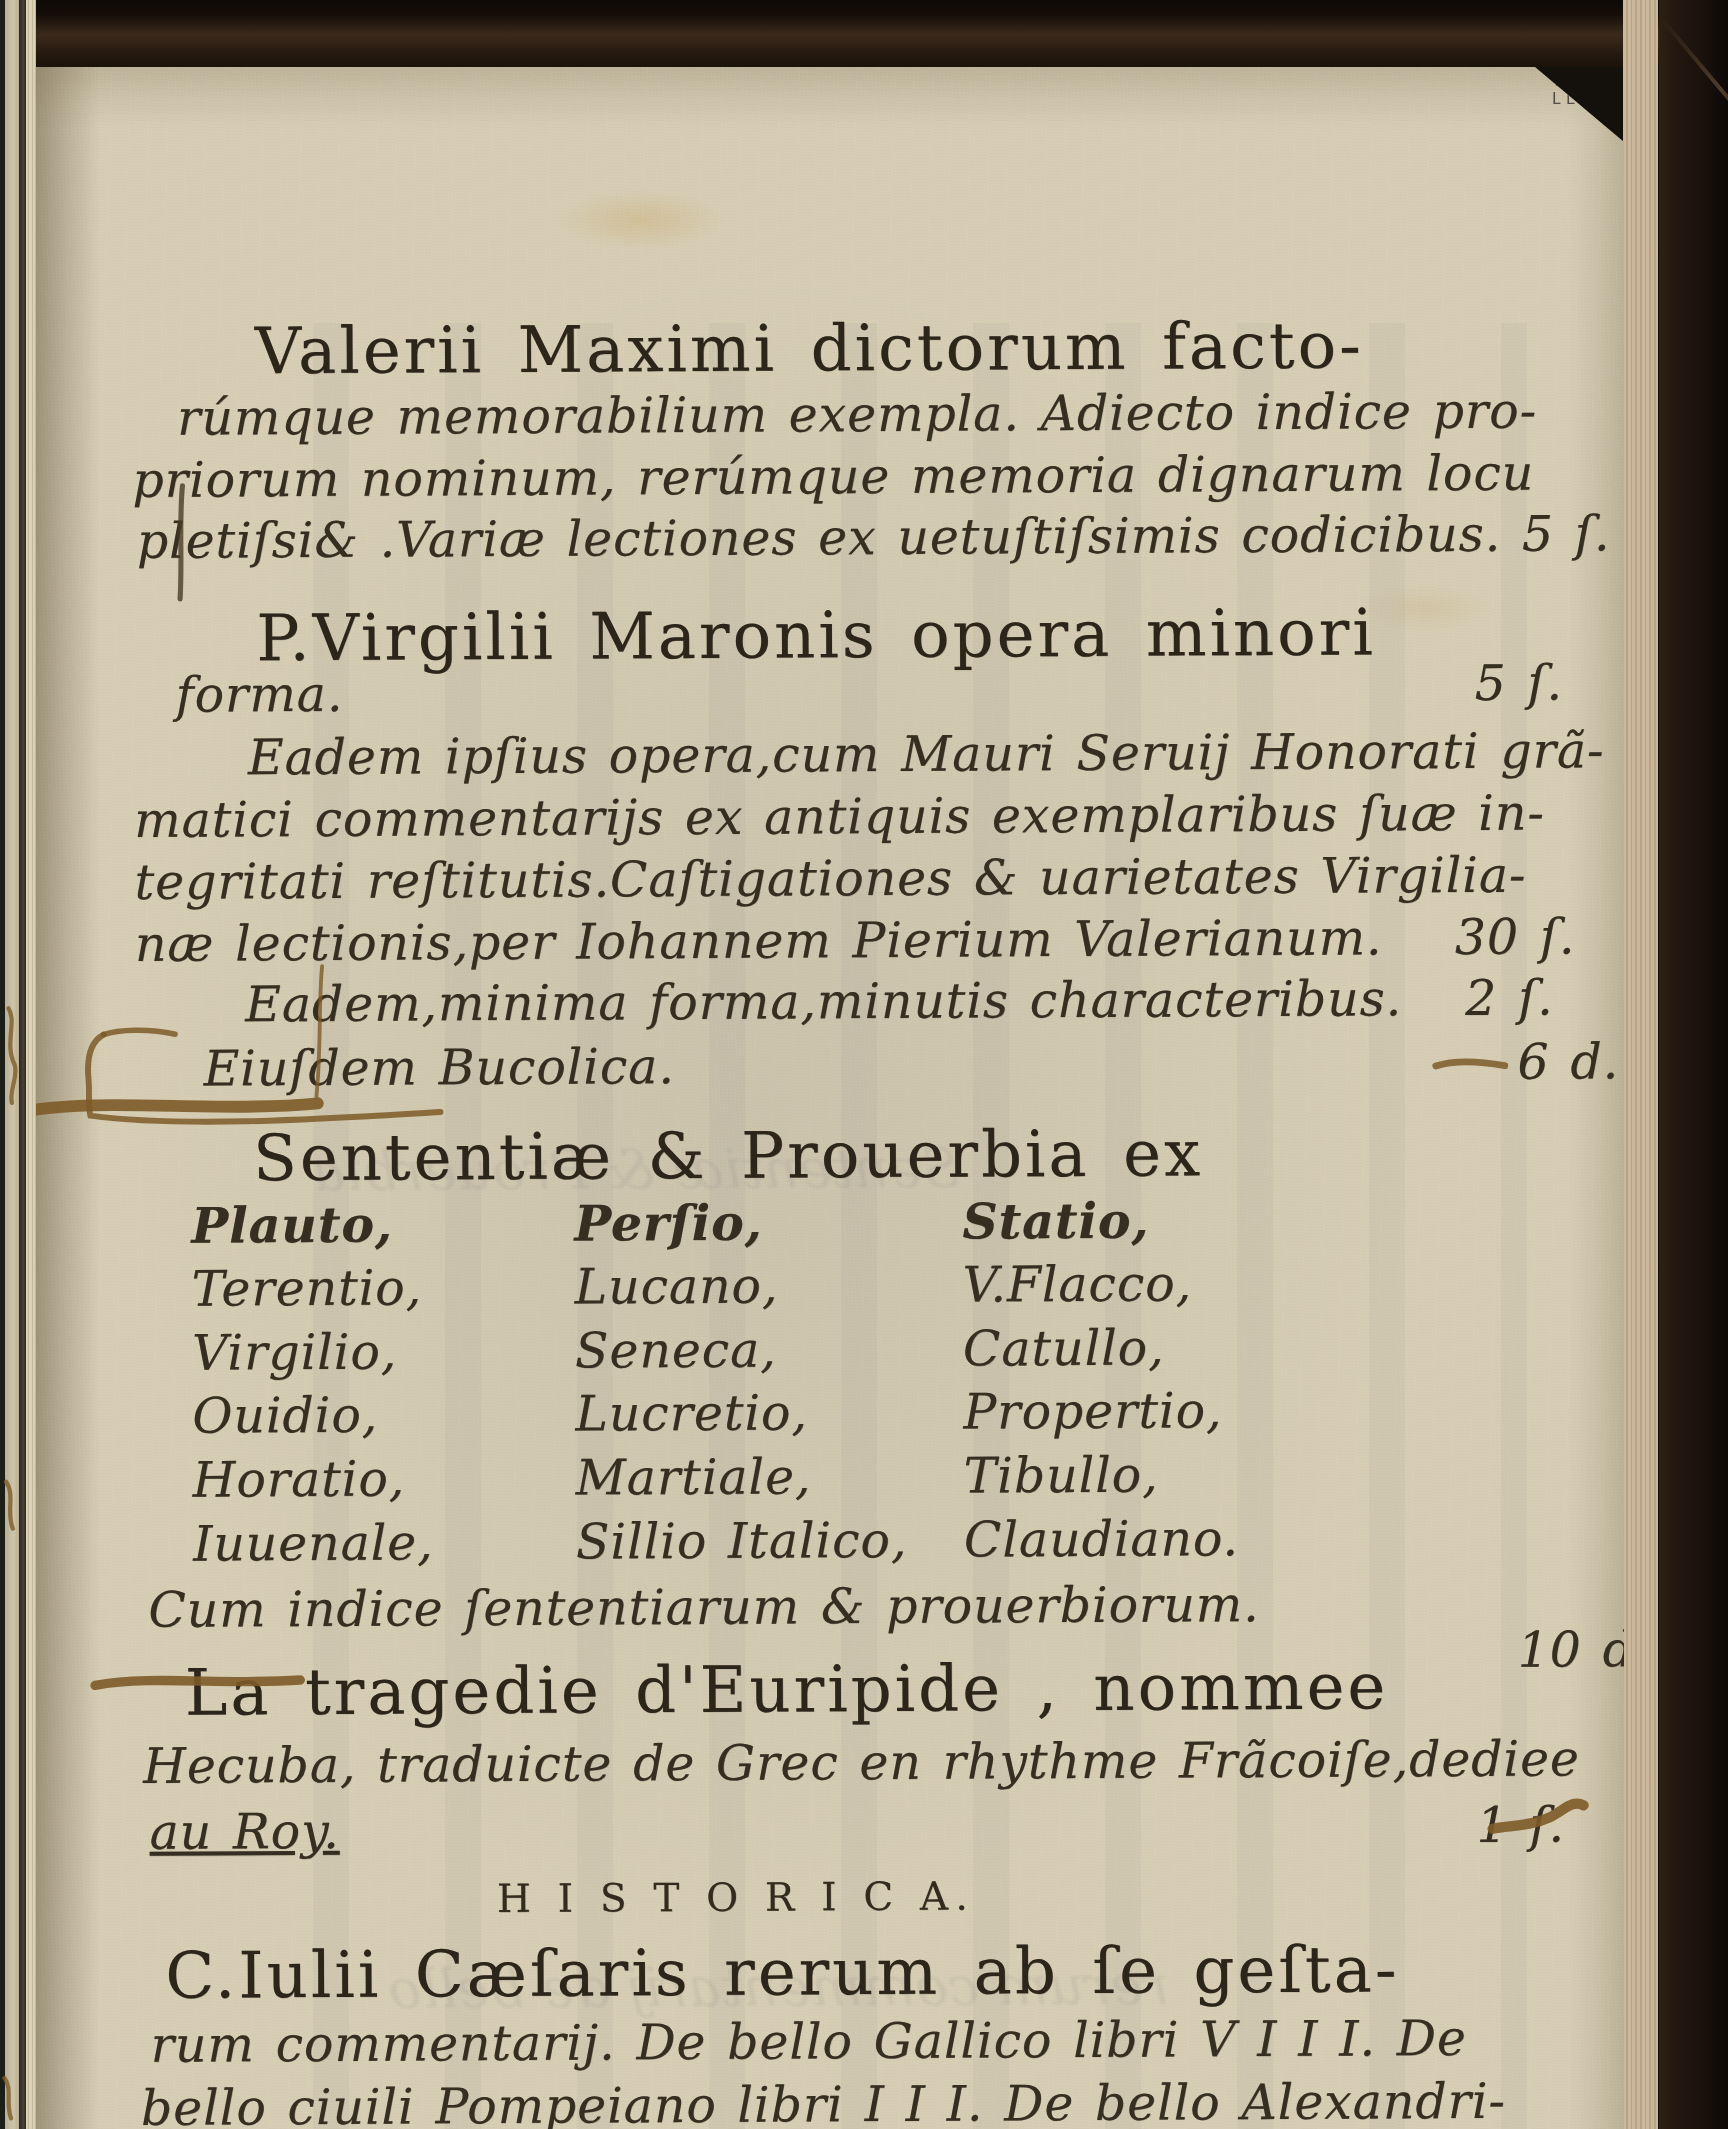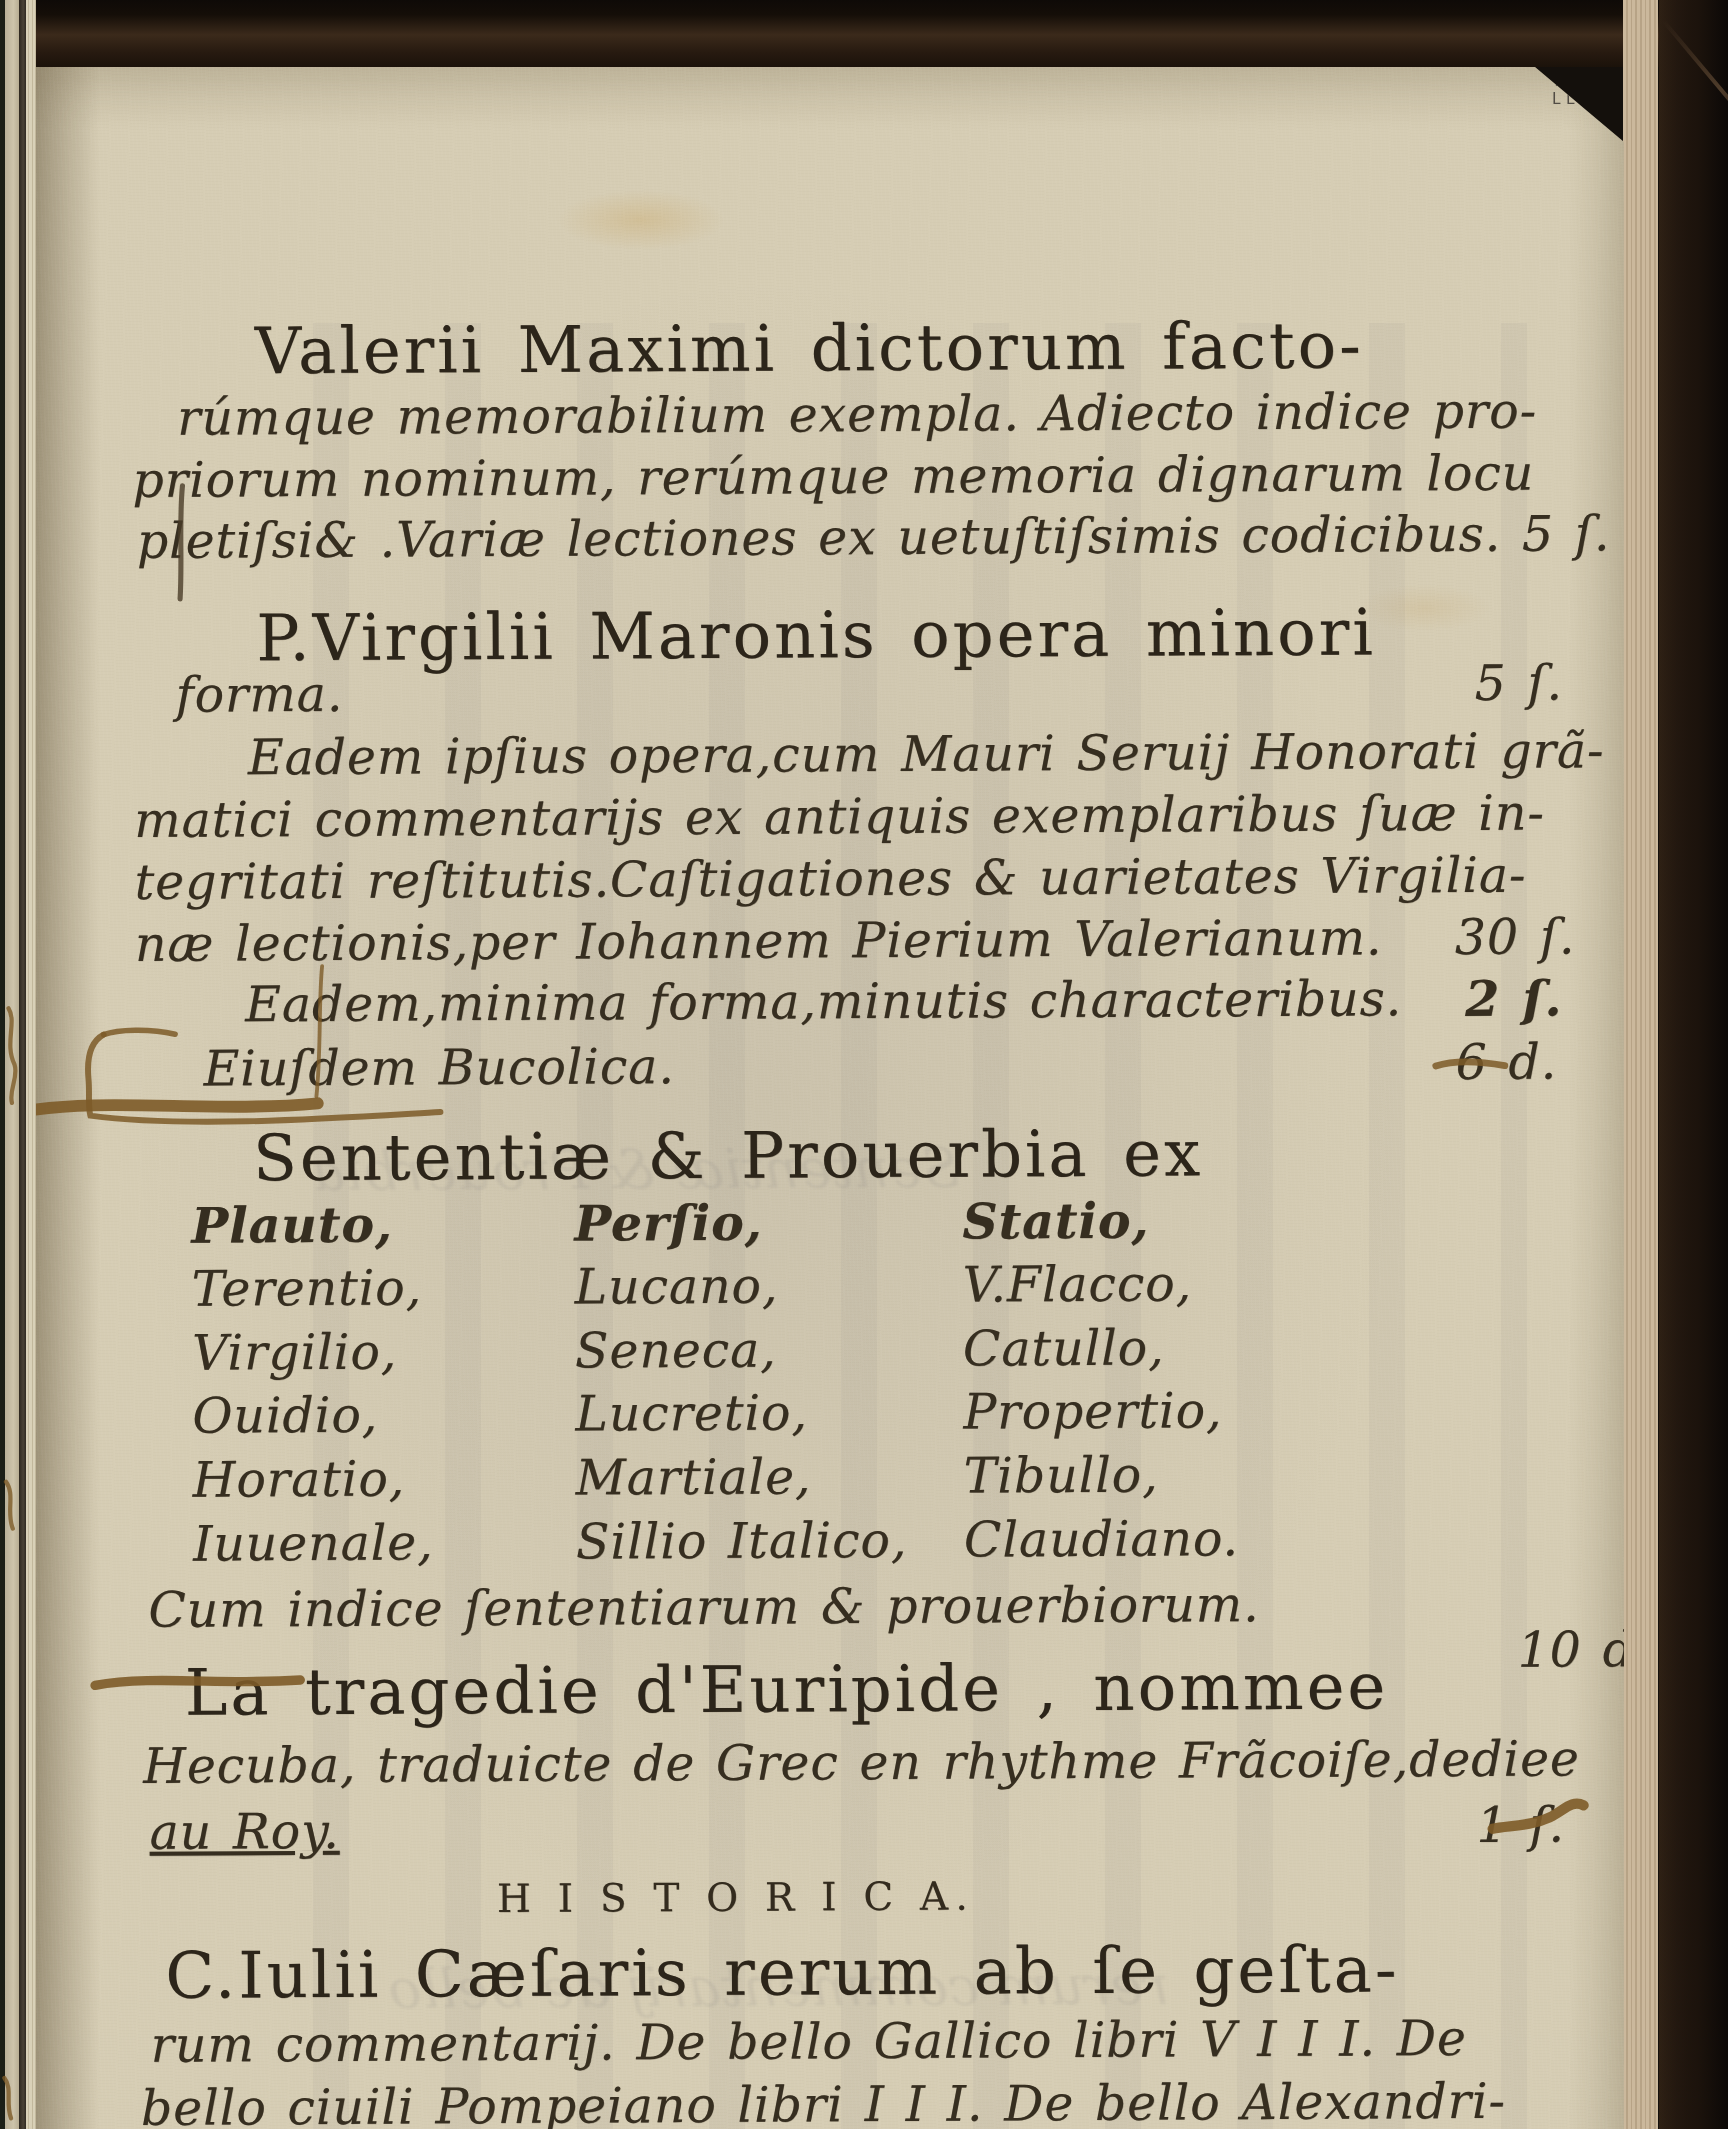--- a/index.html
+++ b/index.html
@@ -67,23 +67,23 @@
   .p-val-3   {left:105px;  top:446px;}
   .p-vm-h    {left:224px;  top:535px;}
   .p-vm-1    {left:105px;  top:600px;margin-left:38px;}
   .p-vm-p    {left:1442px; top:595px;text-align:center;}
   .p-vs-1    {left:215px;  top:663px;}
   .p-vs-2    {left:101px;  top:725px;}
   .p-vs-3    {left:101px;  top:787px;}
   .p-vs-4    {left:101px;  top:849px;}
   .p-vs-p    {left:1421px; top:849px;}
   .p-min-1   {left:211px;  top:910px;}
-  .p-min-p   {left:1431px; top:910px;font-weight:bold;}
+  .p-min-p   {left:1431px; top:910px;}
   .p-buc-1   {left:169px;  top:974px;}
-  .p-buc-p   {left:1421px; top:974px;}
+  .p-buc-p   {left:1483px; top:974px;}
   .p-sen-h   {left:218px;  top:1055px;}
   .c1{left:156px;} .c2{left:539px;} .c3{left:927px;}
   .r1{top:1130px;font-weight:bold;} .r2{top:1194px;} .r3{top:1258px;}
   .r4{top:1321px;} .r5{top:1385px;} .r6{top:1449px;}
   .p-sen-f   {left:111px;  top:1515px;}
   .p-sen-fp  {left:1480px; top:1515px;margin-top:47px;}
   .p-eur-h   {left:147px;  top:1589px;}
   .p-eur-1   {left:105px;  top:1671px;}
   .p-eur-2   {left:111px;  top:1737px;text-decoration:underline;}
   .p-eur-p   {left:1438px; top:1737px;}

